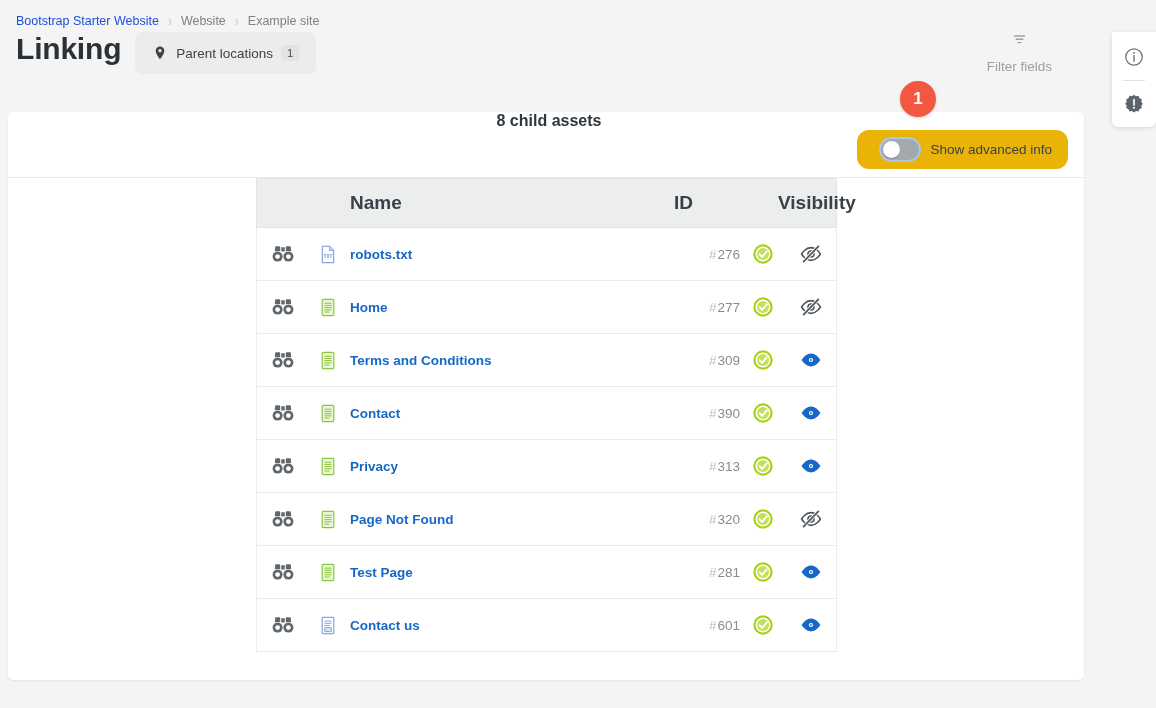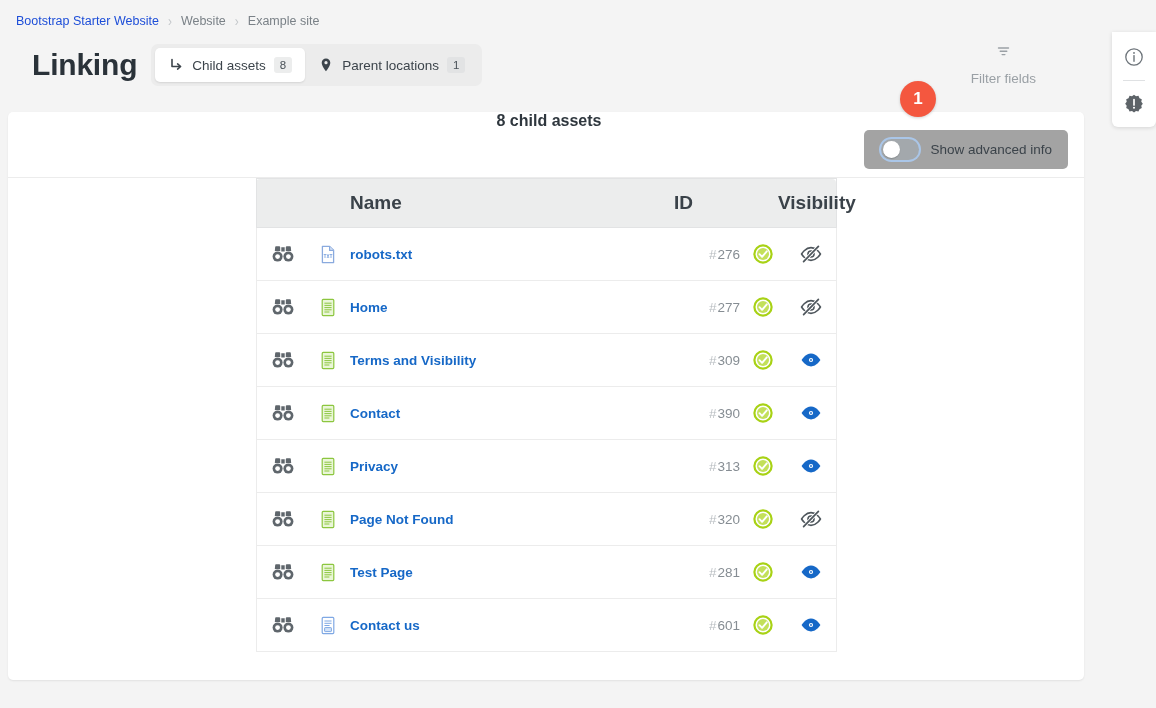--- a/index.html
+++ b/index.html
@@ -23,22 +23,22 @@
   .crumb-sep {
     margin: 0 9px;
     color: #c3c7ca;
     font-size: 12px;
     display: inline-block;
     transform: scaleY(1.15);
   }
 
   
   .page-header {
-    display: flex; align-items: center;
-    padding: 0 32px;
+    display: flex; 
+    padding: 0 16px;
     height: 66px;
     position: relative;
   }
   .page-title {
     font-size: 30px;
     font-weight: 700;
     color: #2a3239;
     letter-spacing: -0.2px;
     margin-right: 14px;
   }
@@ -127,23 +127,23 @@
     padding: 0 16px 0 22px;
     border-bottom: 1px solid #ececec;
     position: relative;
     flex-direction: column;
   }
   .card-title { font-size: 16px; font-weight: 700; color: #2f373e; }
 
   .advanced-wrap {
     margin-left: auto;
     display: flex; align-items: center; gap: 11px;
-    background: #a3a3a3;
-    border-radius: 5px;
-    padding: 9px 16px 9px 17px;
+    background: #eab308;
+    border-radius: 12px;
+    padding: 9px 16px 9px 24px;
     cursor: pointer;
   }
   .advanced-label { font-size: 13.5px; color: #3b434a; }
   .switch {
     position: relative;
     width: 38px; height: 21px;
     border-radius: 11px;
     background: #a3a8ac;
     box-shadow: 0 0 0 2px #aac6e8;
     flex: 0 0 auto;
@@ -248,30 +248,20 @@
   <span class="crumb">Website</span>
   <span class="crumb-sep">›</span>
   <span class="crumb">Example site</span>
 </div>
 
 <div class="page-header">
   <div class="page-title">Linking</div>
 
   <div class="tabs">
 
-    <div class="tab active">
-      <span class="tab-ico">
-        <svg width="16" height="16" viewBox="0 0 16 16">
-          <path d="M4 2.5 V9.5 H12" fill="none" stroke="#3c444b" stroke-width="1.6" stroke-linecap="round" stroke-linejoin="round"></path>
-          <path d="M9.6 6.9 L12.6 9.5 L9.6 12.1" fill="none" stroke="#3c444b" stroke-width="1.6" stroke-linecap="round" stroke-linejoin="round"></path>
-        </svg>
-      </span>
-      <span>Child assets</span>
-      <span class="count">8</span>
-    </div>
 
     <div class="tab">
       <span class="tab-ico">
         <svg width="16" height="16" viewBox="0 0 16 16">
           <path d="M8 1.4c-2.4 0-4.3 1.9-4.3 4.3 0 3.2 4.3 8.6 4.3 8.6s4.3-5.4 4.3-8.6c0-2.4-1.9-4.3-4.3-4.3z" fill="#3c444b"></path>
           <circle cx="8" cy="5.7" r="1.6" fill="#ececec"></circle>
         </svg>
       </span>
       <span>Parent locations</span>
       <span class="count">1</span>
@@ -420,21 +410,21 @@
     <circle cx="5.6" cy="11.6" r="2.4" fill="#ffffff"></circle>
     <circle cx="16.4" cy="11.6" r="2.4" fill="#ffffff"></circle>
   </svg>
               </span></td>
             <td class="t-type"><span class="icon-inline">
                 <svg width="18" height="19" viewBox="0 0 18 19">
     <rect x="3.2" y="1.4" width="11.6" height="16.2" rx="1" fill="#eaf6d8" stroke="#8cc63f" stroke-width="1.2"></rect>
     <path d="M5.8 5.2 H12.2 M5.8 7.4 H12.2 M5.8 9.6 H12.2 M5.8 11.8 H12.2 M5.8 14.0 H10.0" stroke="#8cc63f" stroke-width="1.0" stroke-linecap="round"></path>
   </svg>
               </span></td>
-            <td class="t-name"><a class="asset-link">Terms and Visibility</a></td>
+            <td class="t-name"><a class="asset-link">Terms and Conditions</a></td>
             <td class="t-id"><span class="hash">#</span><span>309</span></td>
             <td class="t-state"><span class="icon-inline">
                 <svg width="22" height="22" viewBox="0 0 22 22">
     <circle cx="11" cy="11" r="8.6" fill="none" stroke="#a8d215" stroke-width="2.2"></circle>
     <circle cx="11" cy="11" r="6.0" fill="#c3e05a"></circle>
     <path d="M7.5 11.2 L10.1 13.8 L14.8 8.3" fill="none" stroke="#ffffff" stroke-width="1.9" stroke-linecap="round" stroke-linejoin="round"></path>
   </svg>
               </span></td>
             <td class="t-vis"><span class="icon-inline">
                 <svg width="22" height="16" viewBox="0 0 22 16">

